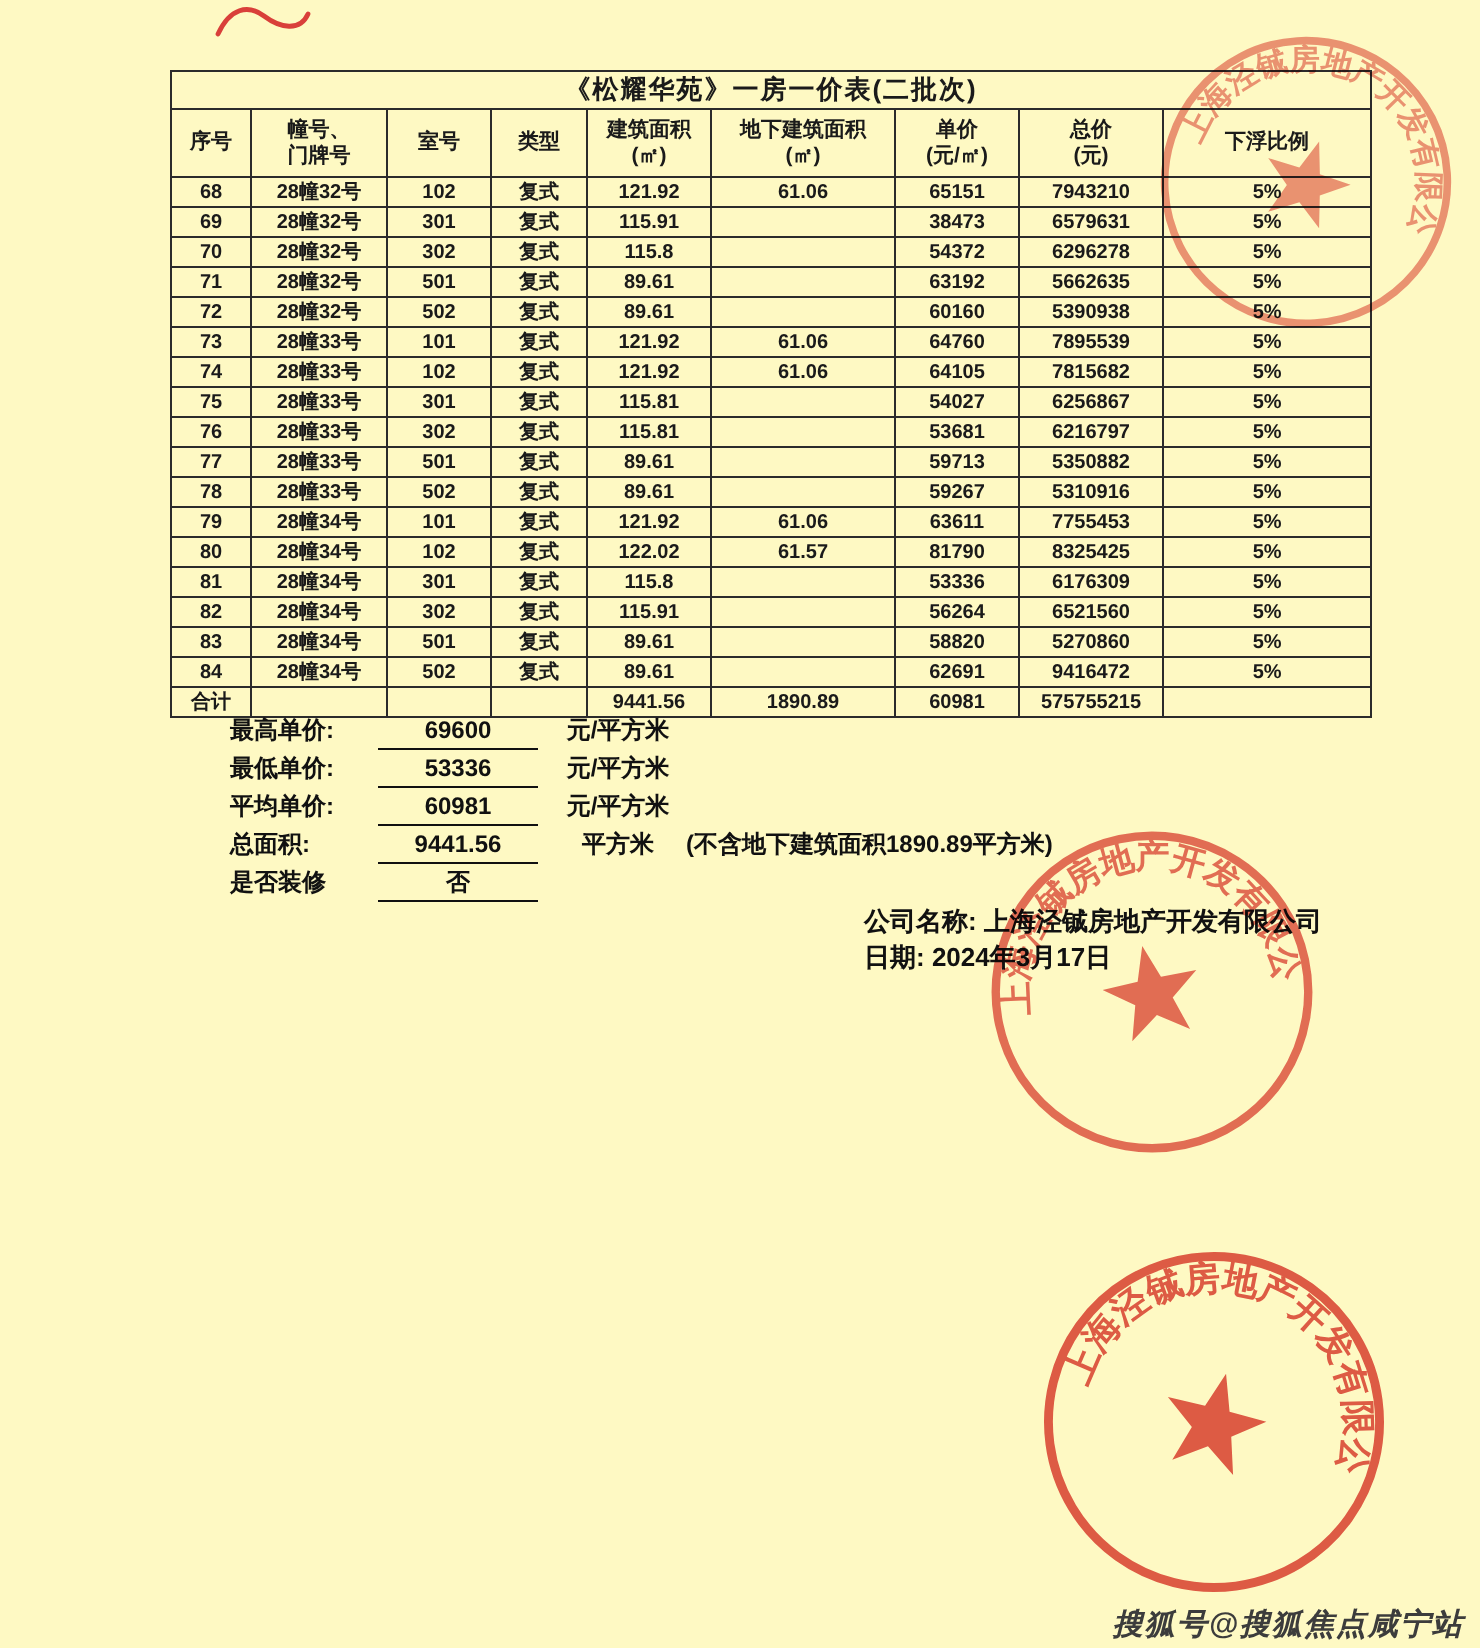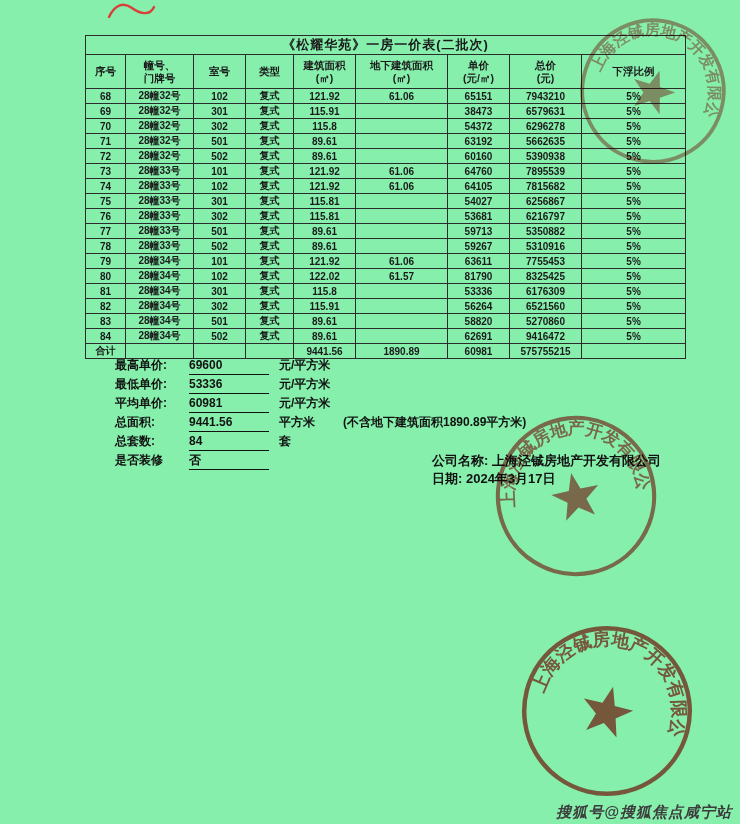--- a/index.html
+++ b/index.html
@@ -1,19 +1,19 @@
 <!DOCTYPE html>
 <html><head>
 <meta charset="utf-8">
 <style>
   * { margin:0; padding:0; box-sizing:border-box; }
   html,body { background:#ffffff; }
   .page {
     position:relative; width:740px; height:824px; overflow:hidden;
-    background:#86efac; color:#1a1a1a;
+    background:#fef9c3; color:#1a1a1a;
     font-family:"Liberation Sans","DejaVu Sans",sans-serif;
   }
 
   
   .price-table {
     position:absolute; left:85px; top:35px; width:600px;
     border-collapse:collapse; table-layout:fixed;
     border:1.5px solid #222; z-index:1; background:transparent;
   }
   .price-table th, .price-table td {
@@ -33,24 +33,24 @@
   .price-table tr.total-row td { font-weight:bold; }
 
   
   .summary {
     position:absolute; left:115px; top:357px; z-index:1;
     font-size:12px; font-weight:bold; line-height:17px; color:#111;
   }
   .summary-line { white-space:nowrap; margin-bottom:1px; }
   .s-label { display:inline-block; min-width:74px; }
   .s-value {
-    display:inline-block; min-width:80px; text-align:left;
+    display:inline-block; min-width:80px; text-align:center;
     border-bottom:1.5px solid #111; margin-right:10px;
   }
-  .s-unit { display:inline-block; min-width:60px; }
+  .s-unit { display:inline-block; min-width:60px;text-align:center; }
   .s-note { margin-left:4px; }
 
   
   .company-block {
     position:absolute; left:432px; top:452px; z-index:2;
     font-size:13px; font-weight:bold; line-height:18px; color:#111;
   }
 
   
   .stamp { position:absolute; color:#d9403a; mix-blend-mode:multiply; z-index:6; pointer-events:none; }
@@ -308,21 +308,20 @@
           <td></td>
         </tr>
       </tbody>
   </table>
 
   <div class="summary" id="summary-block">
       <div class="summary-line"><span class="s-label">最高单价:</span><span class="s-value">69600</span><span class="s-unit">元/平方米</span></div>
       <div class="summary-line"><span class="s-label">最低单价:</span><span class="s-value">53336</span><span class="s-unit">元/平方米</span></div>
       <div class="summary-line"><span class="s-label">平均单价:</span><span class="s-value">60981</span><span class="s-unit">元/平方米</span></div>
       <div class="summary-line"><span class="s-label">总面积:</span><span class="s-value">9441.56</span><span class="s-unit">平方米</span><span class="s-note">(不含地下建筑面积1890.89平方米)</span></div>
-      <div class="summary-line"><span class="s-label">总套数:</span><span class="s-value">84</span><span class="s-unit">套</span></div>
       <div class="summary-line"><span class="s-label">是否装修</span><span class="s-value">否</span><span class="s-unit"></span></div>
     </div>
 
   <div class="company-block">
     <div><span>公司名称: </span><span>上海泾铖房地产开发有限公司</span></div>
     <div><span>日期: </span><span>2024年3月17日</span></div>
   </div>
 
   <div class="stamp stamp-1">
     <svg xmlns="http://www.w3.org/2000/svg" xmlns:xlink="http://www.w3.org/1999/xlink" viewBox="0 0 200 200" width="152" height="152">

